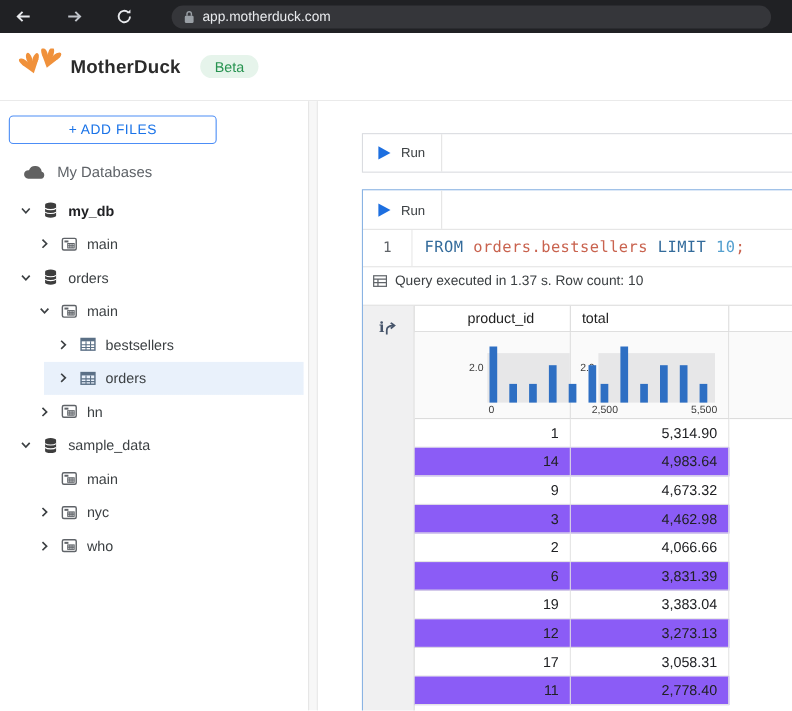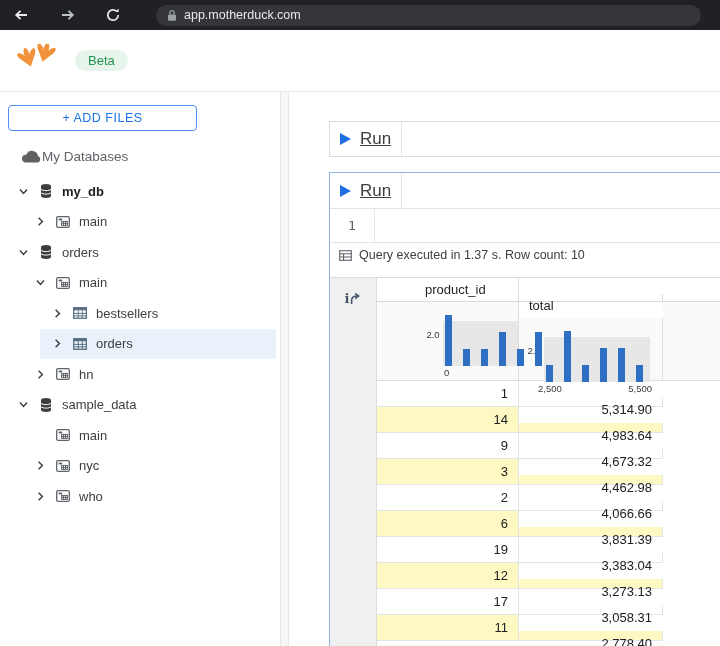--- a/index.html
+++ b/index.html
@@ -26,21 +26,21 @@
   .sidebar { width:280px; flex:none; padding-top:13px; background:#fff; }
   .scroll-divider { width:9px; flex:none; background:#f7f7f7;
     border-left:1px solid #e6e6e6; border-right:1px solid #e6e6e6; }
   .main { flex:1; min-width:0; padding:29px 0 0 40px; background:#fff; }
 
   
   .add-files-btn { margin-left:8px; width:189px; height:26px; background:#fff;
     border:1px solid #4c8df6; border-radius:4px; color:#1a73e8; font-size:12.5px;
     font-weight:500; letter-spacing:.5px; display:flex; align-items:center; justify-content:center;
     cursor:pointer; font-family:"Liberation Sans",sans-serif; }
-  .db-section { margin:17px 0 0 20px; display:flex; align-items:center; 
+  .db-section { margin:17px 0 0 20px; display:flex; align-items:center; gap:10px;
     color:#5f6368; font-size:13.5px; }
   .tree { margin-top:12px; }
   .tree-row { height:30.5px; display:flex; align-items:center; font-size:13px; color:#3c4043;
     cursor:pointer;text-align:center; }
   .tree-row.lvl0 { padding-left:18px; }
   .tree-row.lvl1 { padding-left:35px; }
   .tree-row.lvl2 { padding-left:52px; }
   .tree-row.bold .tree-label { font-weight:700; color:#202124; }
   .tree-row.selected { background-image:linear-gradient(#e9f1fb,#e9f1fb);
     background-repeat:no-repeat; background-position:40px 0; background-size:calc(100% - 44px) 100%; }
@@ -49,21 +49,21 @@
   .tree-label { margin-left:8px; }
 
   
   .cell { margin-right:-30px; background:#fff; }
   .cell1 { border:1px solid #dadce0; height:36px; display:flex; }
   .cell2 { border:1px solid #8ab3e3; margin-top:15px; }
   .run-box { width:72px; flex:none; border-right:1px solid #e4e4e4; display:flex;
     align-items:center; justify-content:center; gap:9px; cursor:pointer; }
   .play-tri { width:0; height:0; border-left:11px solid #1d6fe0;
     border-top:6.5px solid transparent; border-bottom:6.5px solid transparent; }
-  .run-label { font-size:17px; color:#3c4043;text-decoration:underline; }
+  .run-label { font-size:12px; color:#3c4043; }
   .toolbar { height:36px; border-bottom:1px solid #e4e4e4; display:flex; }
   .code-row { height:34px; display:flex; align-items:stretch; border-bottom:1px solid #e4e4e4; }
   .line-no { width:45px; flex:none; border-right:1px solid #e8e8e8; color:#5f6368;
     font-family:"DejaVu Sans Mono", monospace; font-size:13px; line-height:33px; text-align:center; }
   .code { padding-left:11px; font-family:"DejaVu Sans Mono", monospace; font-size:14px;
     letter-spacing:.4px; line-height:33px; white-space:pre; }
   .tok-kw { color:#336b9b; } .tok-id { color:#c9634f; } .tok-num { color:#55a0cf; } .tok-pl { color:#333; }
   .status-row { height:24px; display:flex; align-items:center; gap:7px; padding-left:9px;
     font-size:12.5px; color:#3c4043; }
   .pre-table-gap { height:10px; }
@@ -78,35 +78,35 @@
   .grid { flex:1; min-width:0; padding-bottom:80px; }
   .hdr-row { display:flex; height:24px; font-size:13px; color:#1f1f1f; }
   .hdr-cell { border-bottom:1px solid #dcdcdc; border-right:1px solid #dcdcdc;
     padding:4px 0 0 10px; cursor:pointer; }
   .hist-row { display:flex; height:79px; }
   .hist-cell { background:#fafafa; border-bottom:1px solid #dcdcdc; border-right:1px solid #dcdcdc;
     padding:8px 0 0 7px; }
   .filler { flex:1; border-bottom:1px solid #dcdcdc; }
   .hist-filler { flex:1; background:#fafafa; border-bottom:1px solid #dcdcdc; }
   .w-prod { width:142px; flex:none;padding-left:48px; }
-  .w-total { width:144px; flex:none;margin-top:16px; }
+  .w-total { width:144px; flex:none; }
   .hist { display:flex; }
   .hist .ylab { width:16px; text-align:center; margin-right:2px; font-size:9.5px; color:#3a3a3a;
     margin-top:19px; flex:none; }
   .plot { position:relative; width:106px; height:56px; }
   .plotbg { position:absolute; left:0; right:0; bottom:0; height:45px; background:#e7e7e8; }
   .hbar { position:absolute; bottom:0; width:7px; background:#2e6fc3; }
   .xrow { width:106px; margin-left:18px; display:flex; justify-content:space-between;
     font-size:9.5px; color:#3a3a3a; margin-top:1px; }
   .xrow.h0 { padding:0 9px 0 1px; }
   .xrow.h1 { margin-left:12px; width:118px; padding-right:4px; }
   .drow { display:flex; height:26px; font-size:13px; color:#202124; cursor:default; }
   .dcell { border-bottom:1px solid #e4e4e4; border-right:1px solid #e4e4e4;
     text-align:right; padding:5px 10px 0 0; }
-  .drow.alt .dcell { background:#fef9c3; }
+  .drow.alt .dcell { background:#8b5cf6; }
   .dfiller { flex:1; }
 </style>
 </head>
 <body>
 
 <div class="browser-bar">
   <div class="nav-btn">
     <svg width="17" height="16" viewBox="0 0 17 16">
       <path d="M14 8H3.5M7.5 3.8L3.2 8l4.3 4.2" stroke="#e8eaed" stroke-width="1.8" fill="none"></path>
     </svg>
@@ -141,20 +141,21 @@
         <ellipse cx="5.5" cy="-3" rx="2.6" ry="5.4" transform="rotate(38 5.5 -3)"></ellipse>
       </g>
       <g transform="translate(28,9) rotate(16)">
         <path d="M0 9 L-8 -2 L8 -2 Z"></path>
         <ellipse cx="-5.5" cy="-3" rx="2.6" ry="5.4" transform="rotate(-38 -5.5 -3)"></ellipse>
         <ellipse cx="0" cy="-4.6" rx="2.6" ry="5.8"></ellipse>
         <ellipse cx="5.5" cy="-3" rx="2.6" ry="5.4" transform="rotate(38 5.5 -3)"></ellipse>
       </g>
     </g>
   </svg>
+  <span class="brand">MotherDuck</span>
   <span class="beta-badge">Beta</span>
 </div>
 
 <div class="app-body">
 
   <div class="sidebar">
     <button class="add-files-btn">+ ADD FILES</button>
     <div class="db-section">
       <svg width="22" height="16" viewBox="0 0 24 17">
         <path d="M19 15.5H6.2a4.2 4.2 0 1 1 .7-8.35A6.6 6.6 0 0 1 19.6 8.6a3.55 3.55 0 0 1-.6 6.9z" fill="#616161"></path>
@@ -342,20 +343,21 @@
 
     <div class="cell cell2">
       <div class="toolbar">
         <div class="run-box">
           <span class="play-tri"></span>
           <span class="run-label">Run</span>
         </div>
       </div>
       <div class="code-row">
         <div class="line-no">1</div>
+        <div class="code" id="sql-code"><span class="tok-kw">FROM</span><span class="tok-pl"> </span><span class="tok-id">orders.bestsellers</span><span class="tok-pl"> </span><span class="tok-kw">LIMIT</span><span class="tok-pl"> </span><span class="tok-num">10</span><span class="tok-id">;</span></div>
       </div>
       <div class="status-row">
         <svg width="13" height="11" viewBox="0 0 13 11">
           <rect x="0.7" y="0.7" width="11.6" height="9.6" fill="none" stroke="#5f6368" stroke-width="1.1"></rect>
           <path d="M0.7 3.7h11.6M0.7 7h11.6M4.6 3.7V10.3" stroke="#5f6368" stroke-width="1.1"></path>
         </svg>
         <span>Query executed in 1.37 s. Row count: 10</span>
       </div>
       <div class="pre-table-gap"></div>
 

